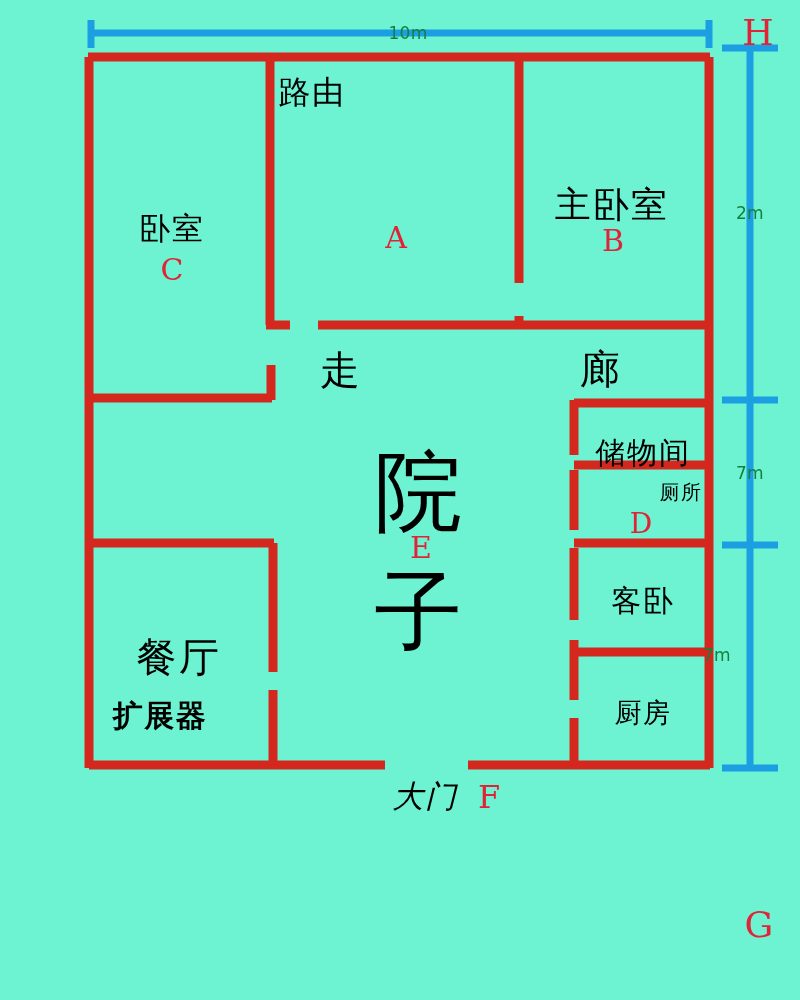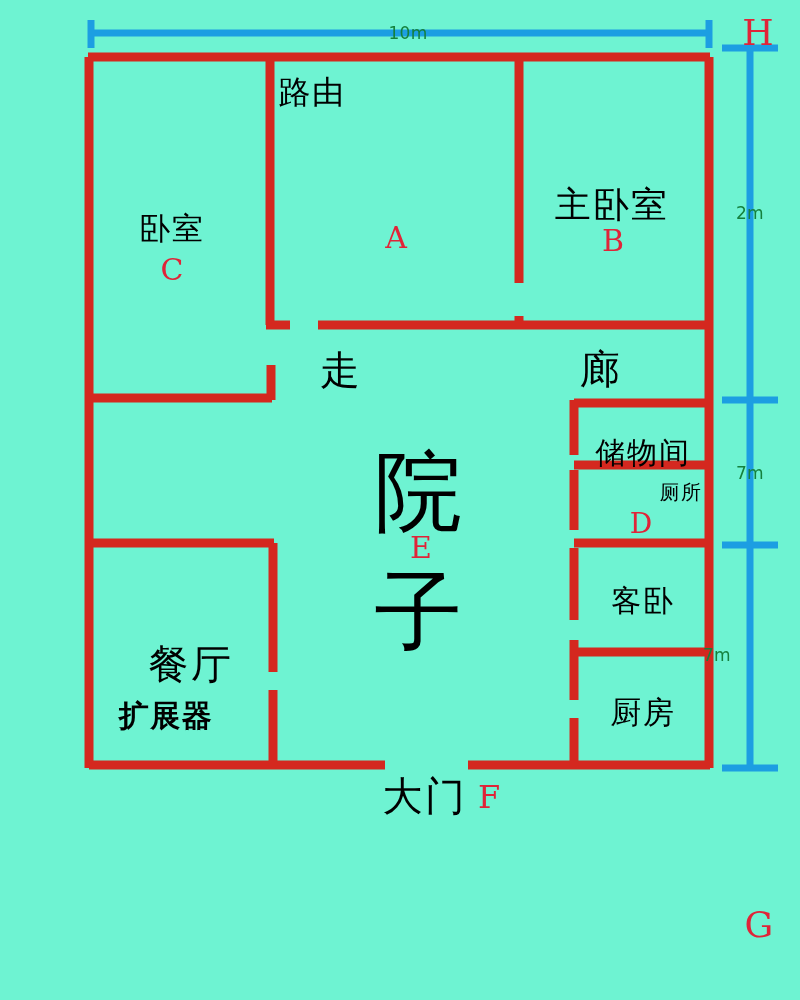--- a/index.html
+++ b/index.html
@@ -137,27 +137,27 @@
 
   <div class="lbl cjk" style="left:341px; top:370px; font-size:40px;">走</div>
   <div class="lbl cjk" style="left:601px; top:369px; font-size:40px;">廊</div>
 
   <div class="lbl cjk" style="left:643px; top:453px; font-size:30px;">储物间</div>
 
   <div class="lbl cjk" style="left:641px; top:492px; font-size:20px;margin-left:40px;">厕所</div>
   <div class="lbl red-letter" style="left:641px; top:524px; font-size:28px;">D</div>
 
   <div class="lbl cjk" style="left:643px; top:601px; font-size:30px;">客卧</div>
-  <div class="lbl cjk" style="left:643px; top:712px; font-size:31px;">厨房</div>
+  <div class="lbl cjk" style="left:643px; top:712px; font-size:27px;">厨房</div>
 
-  <div class="lbl cjk" style="left:191px; top:657px; font-size:40px;margin-top:7px;">餐厅</div>
+  <div class="lbl cjk" style="left:179px; top:657px; font-size:40px;">餐厅</div>
 
   <div class="lbl cjk" style="left:421px; top:492px; font-size:88px;">院</div>
   <div class="lbl red-letter" style="left:421px; top:548px; font-size:30px;">E</div>
   <div class="lbl cjk" style="left:421px; top:612px; font-size:88px;">子</div>
 
   <div class="lbl red-cjk" style="left:312px; top:92px; font-size:32px;">路由</div>
-  <div class="lbl red-cjk" style="left:166px; top:716px; font-size:30px; font-weight:bold;text-align:right;">扩展器</div>
+  <div class="lbl red-cjk" style="left:160px; top:716px; font-size:30px; font-weight:bold;text-align:right;">扩展器</div>
 
-  <div class="lbl cjk" style="left:425px; top:796px; font-size:40px;">大门</div>
+  <div class="lbl cjk" style="left:425px; top:796px; font-size:31px;font-style:italic;">大门</div>
   <div class="lbl red-letter" style="left:489px; top:797px; font-size:32px;">F</div>
 
 </div>
 
 </body></html>

